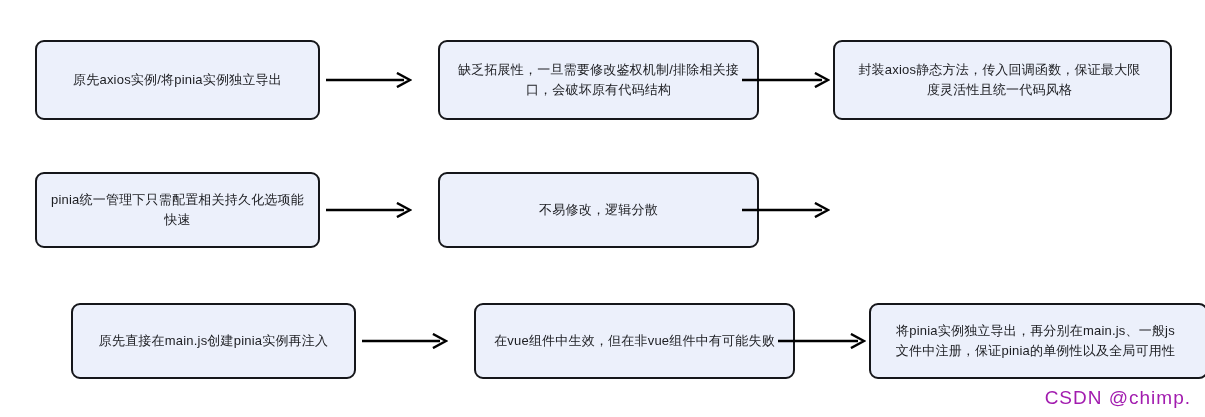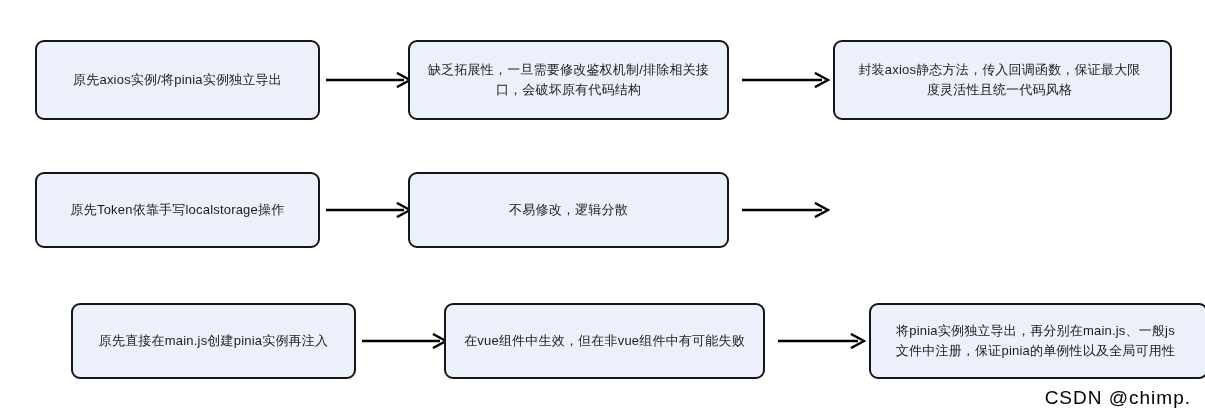--- a/index.html
+++ b/index.html
@@ -50,21 +50,21 @@
     letter-spacing: 0.2px;
     white-space: pre-line;
   }
   .node-label.left {
     text-align: center;
     width: 100%;
   }
 
   
   .col-a { position: absolute; left: 35px;  width: 285px; }
-  .col-b { position: absolute; left: 408px; width: 321px; }
+  .col-b { position: absolute; left: 438px; width: 321px; }
   .col-c { position: absolute; left: 833px; width: 339px; padding-left: 6px; }
 
   
   .connector {
     position: absolute;
     height: 16px;
     display: flex;
     align-items: center;
   }
   .conn-ab { left: 326px; width: 86px; }
@@ -73,21 +73,21 @@
   #row-2 .connector { top: 30px; }
   #row-3 .connector { top: 30px; }
 
   .connector svg { display: block; width: 100%; height: 16px; }
 
   .watermark {
     position: absolute;
     right: 14px;
     bottom: 8px;
     font-size: 19px;
-    color: #000000;
+    color: #a21caf;
     letter-spacing: 1px;
     font-family: "Liberation Sans", "DejaVu Sans", sans-serif;
     user-select: none;
     margin-left: 46px;
   }
 </style>
 </head>
 <body>
 
 <div class="canvas">
@@ -113,21 +113,21 @@
       </svg>
     </div>
     <div class="node col-c">
       <span class="node-label">封装axios静态方法，传入回调函数，保证最大限
 度灵活性且统一代码风格</span>
     </div>
   </div>
 
   <div class="flow-row" id="row-2">
     <div class="node col-a">
-      <span class="node-label">原先Token依靠手写localstorage操作</span>
+      <span class="node-label">pinia统一管理下只需配置相关持久化选项能快速</span>
     </div>
     <div class="connector conn-ab">
       <svg viewBox="0 0 86 16" preserveAspectRatio="none">
         <line x1="0" y1="8" x2="78" y2="8" stroke="#000" stroke-width="2.4"></line>
         <polyline points="72,1.5 84,8 72,14.5" fill="none" stroke="#000" stroke-width="2.4" stroke-linecap="square"></polyline>
       </svg>
     </div>
     <div class="node col-b">
       <span class="node-label">不易修改，逻辑分散</span>
     </div>

